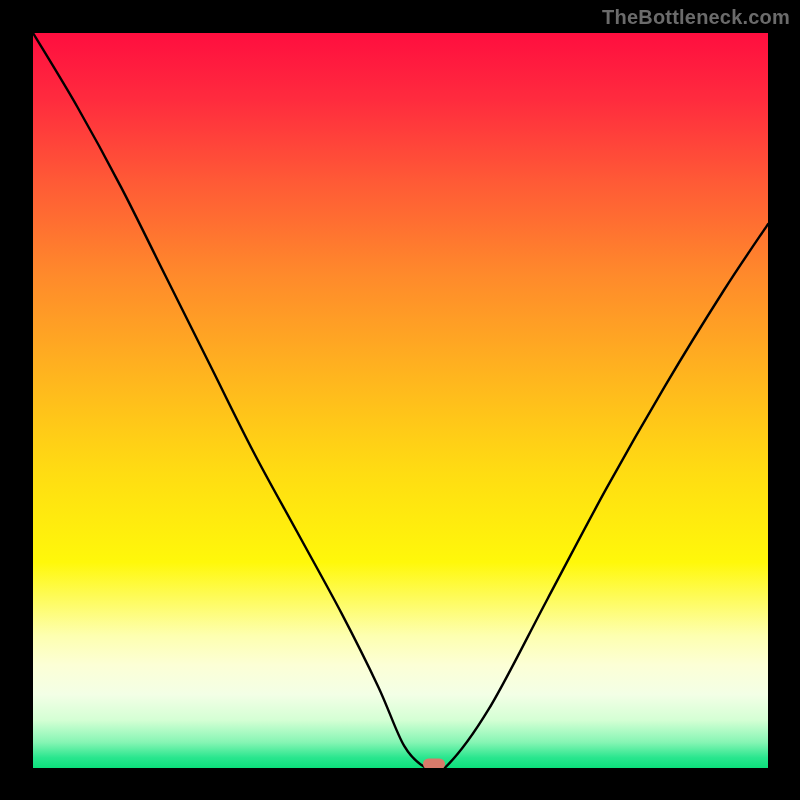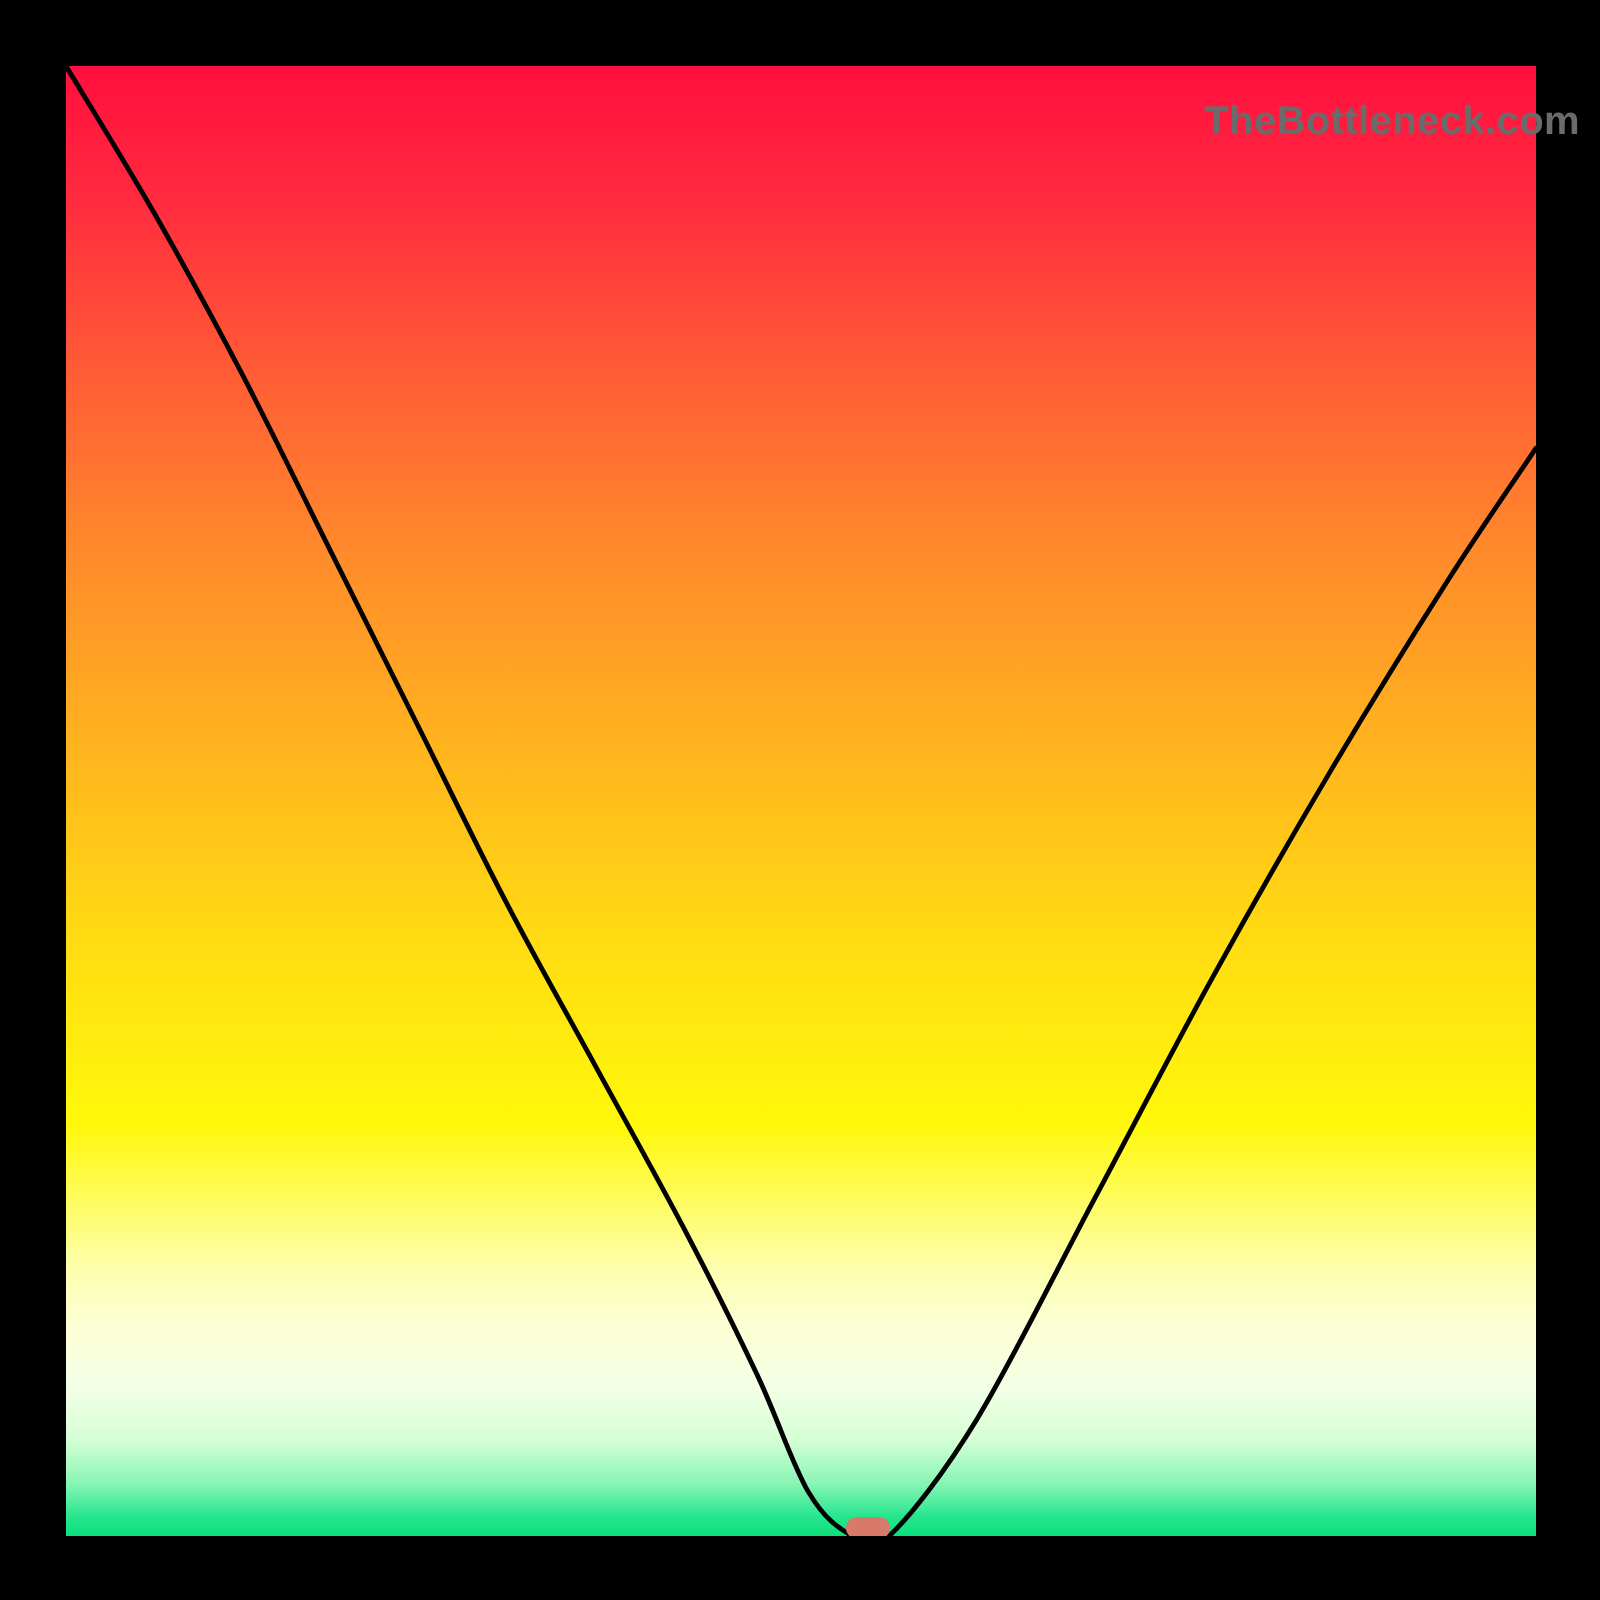--- a/index.html
+++ b/index.html
@@ -50,21 +50,20 @@
   .watermark {
     position: absolute;
     top: 6px;
     right: 10px;
     font-family: Arial, Helvetica, sans-serif;
     font-size: 20px;
     font-weight: 600;
     color: #6b6b6b;
     letter-spacing: 0.2px;
     user-select: none;
-    margin-top: 44px;
   }
 </style>
 </head>
 <body>
 
 <div class="frame">
 
   <div class="plot-area">
 
     <svg class="gradient-bg" viewBox="0 0 735 735" preserveAspectRatio="none">

